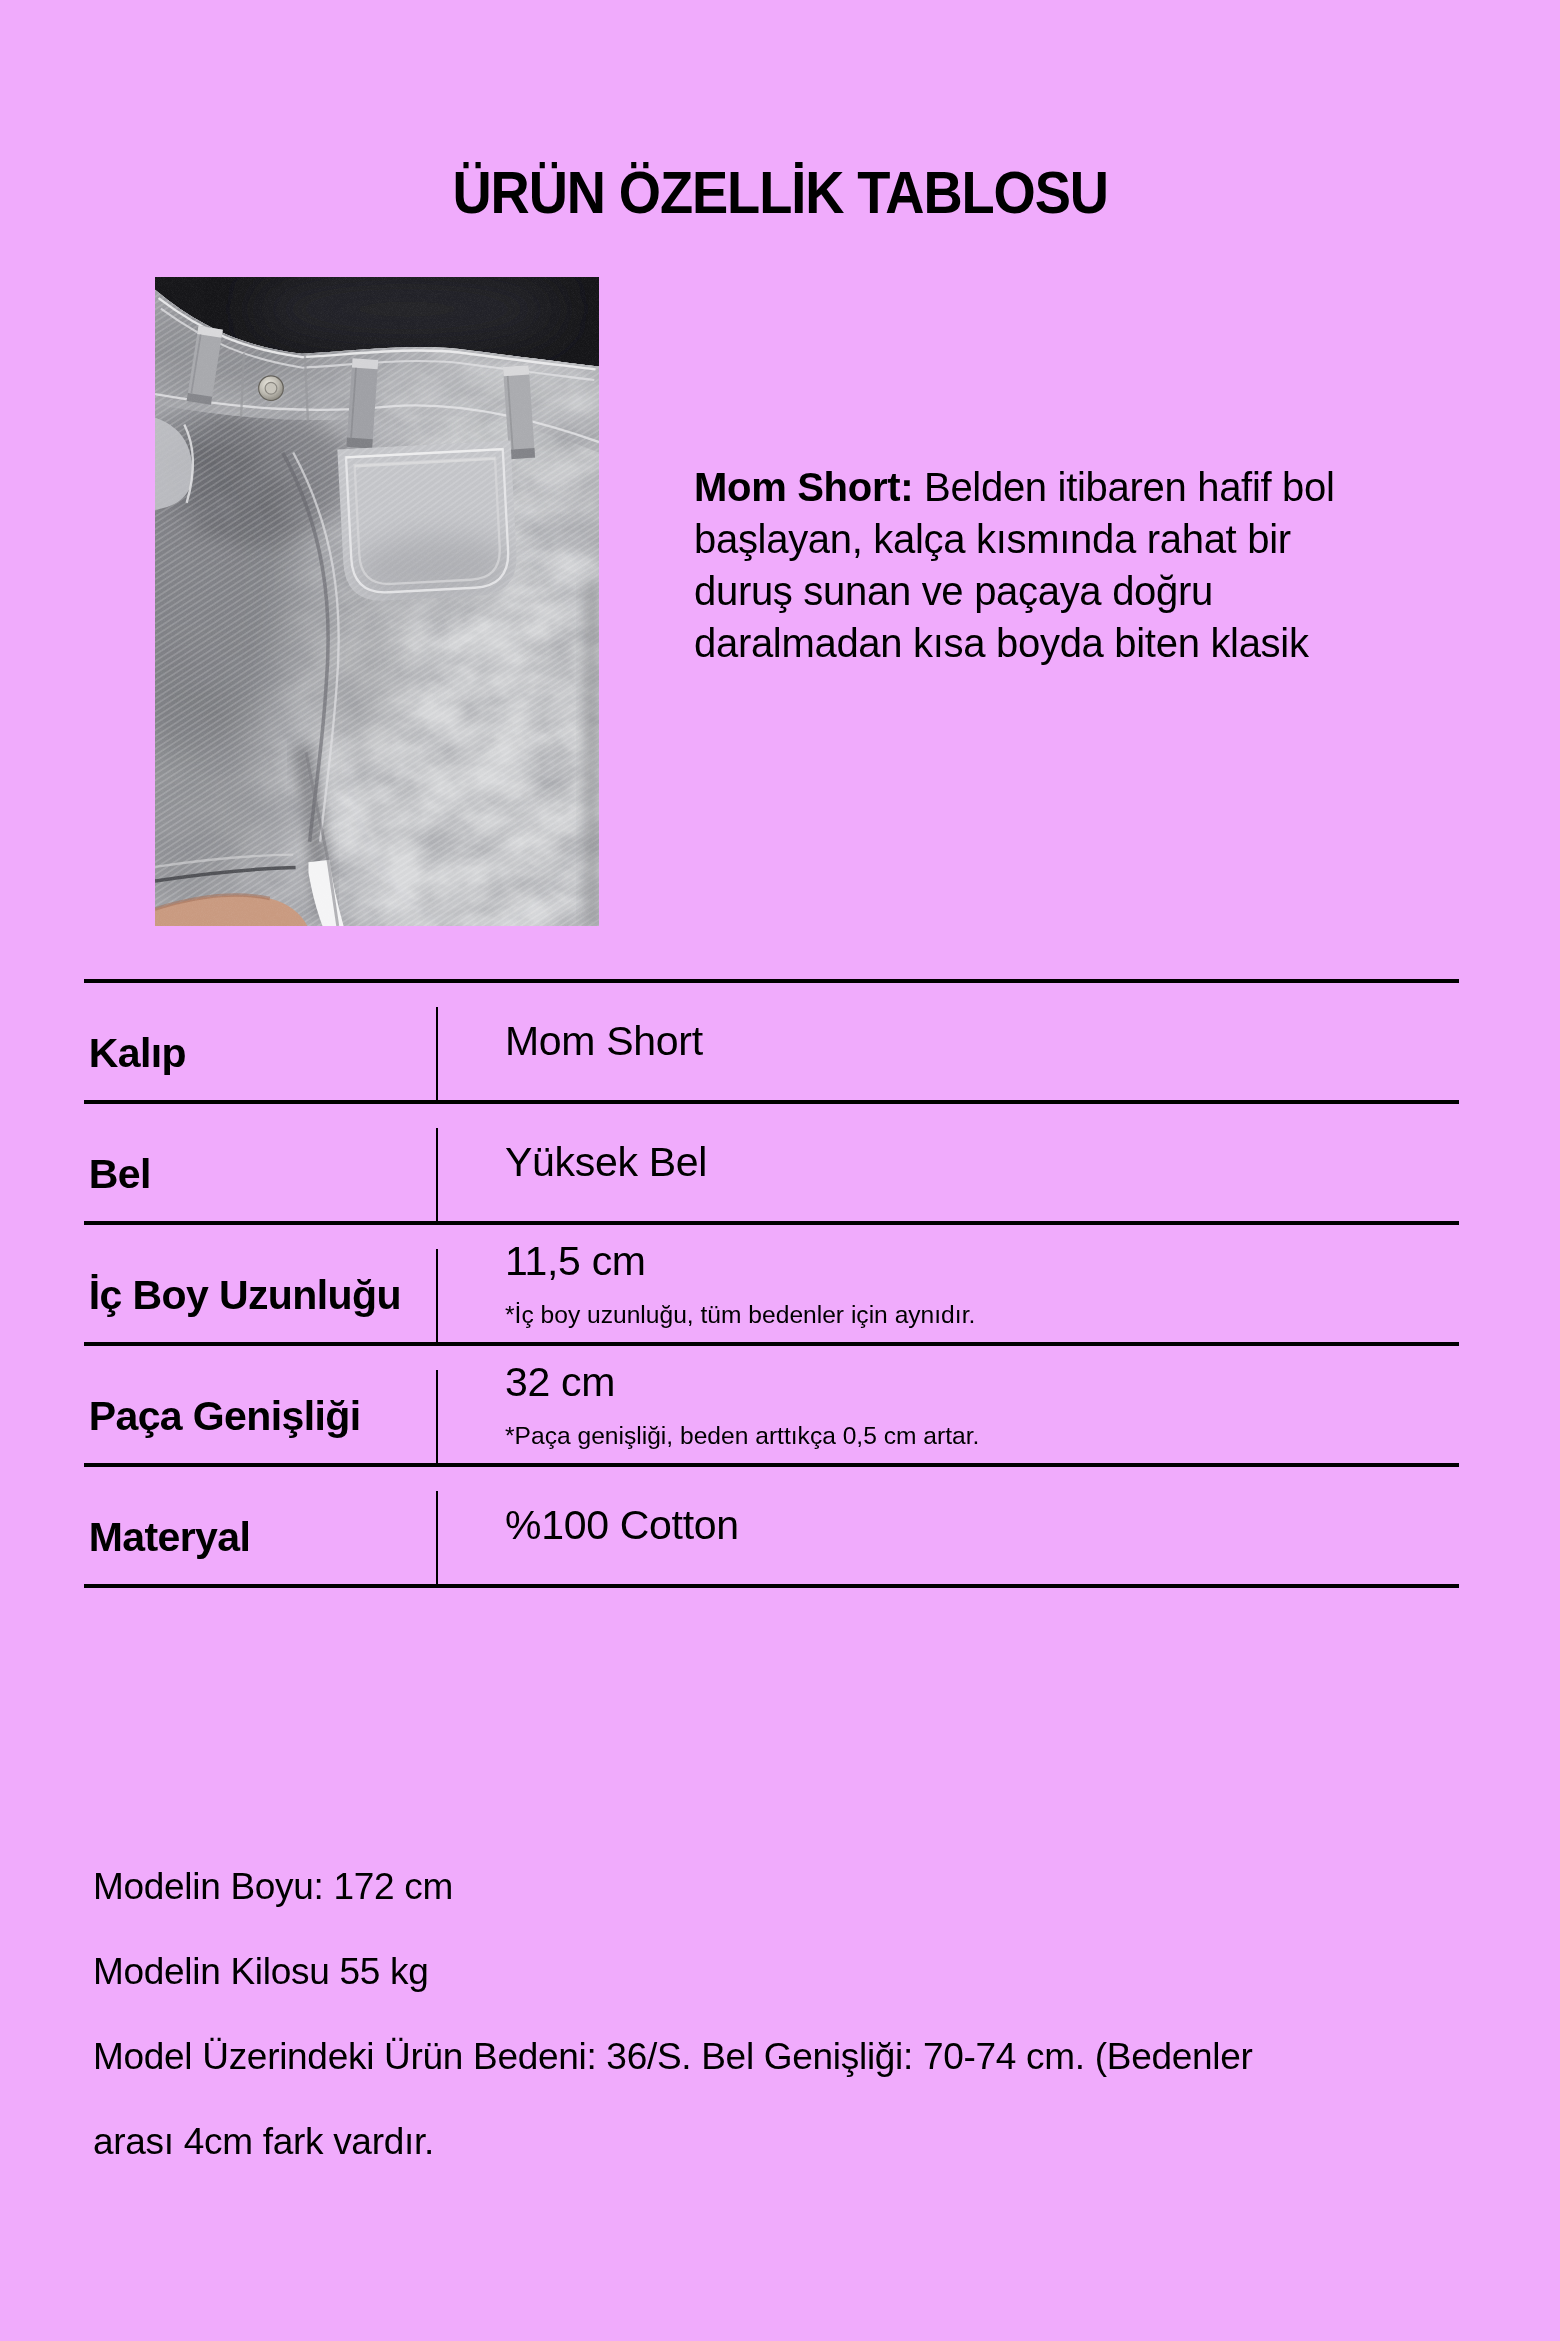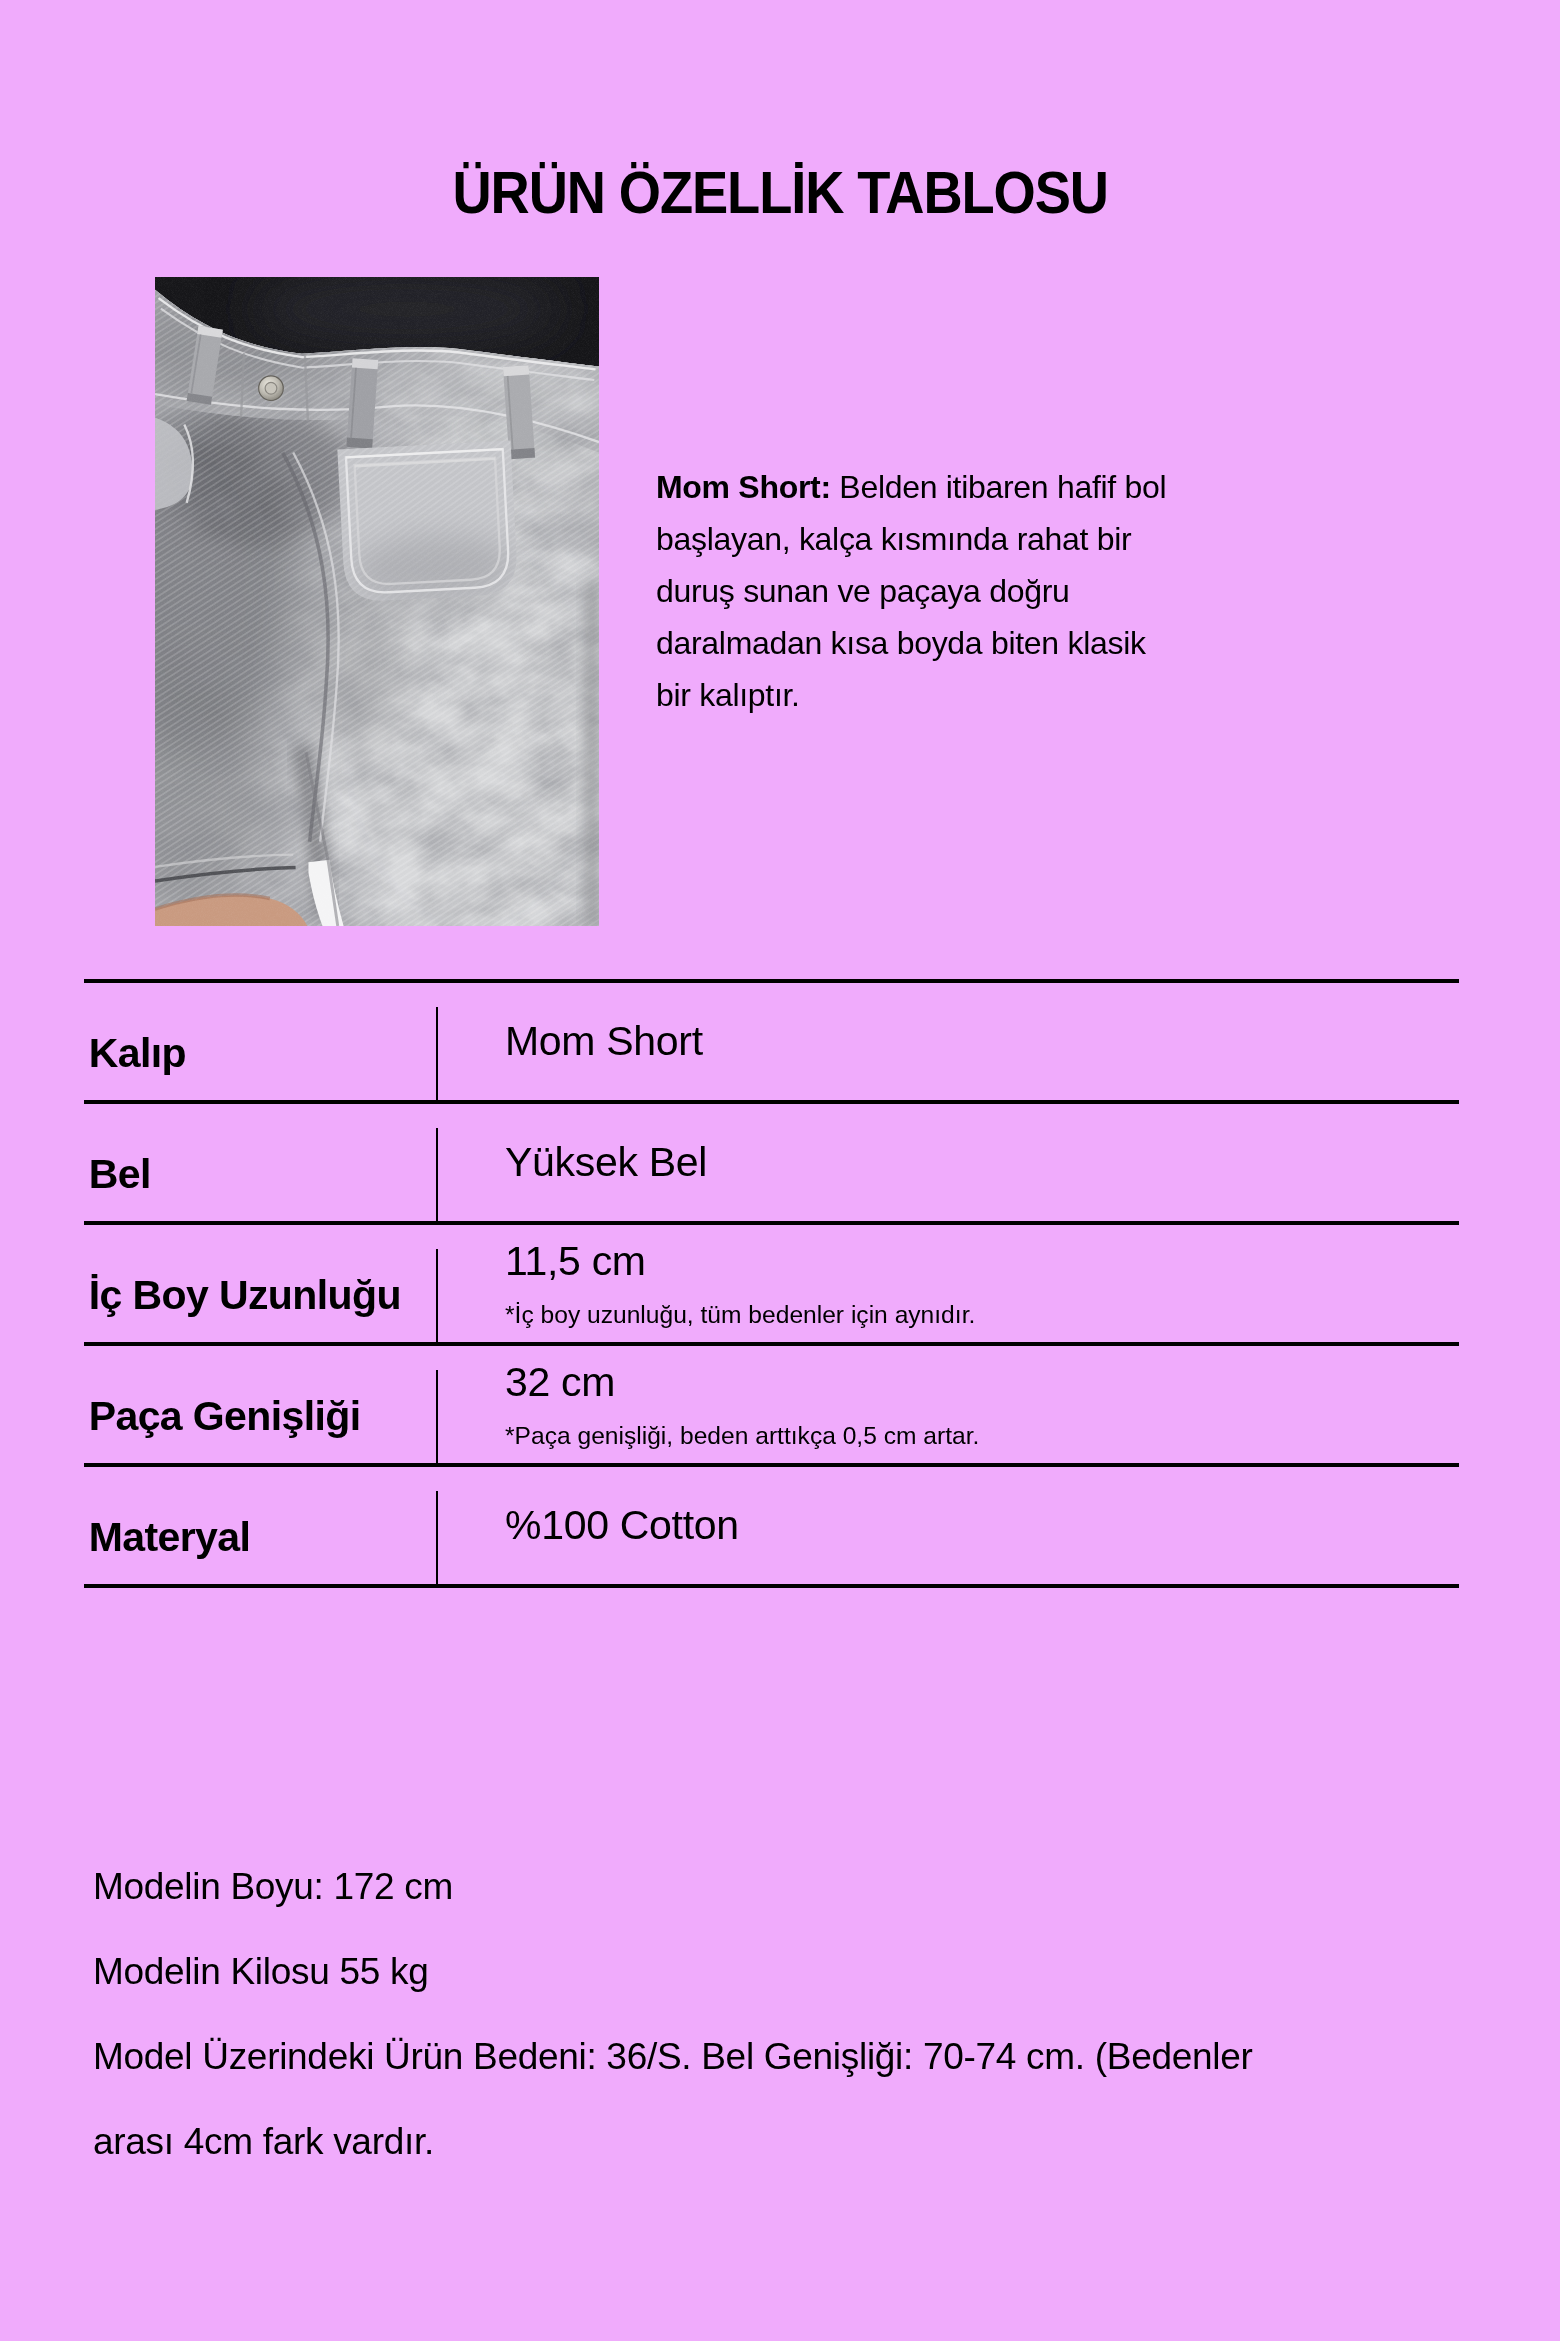--- a/index.html
+++ b/index.html
@@ -22,22 +22,22 @@
     transform:scaleX(0.92);transform-origin:center;
     white-space:nowrap;
   }
   
   .photo{
     position:absolute;left:155px;top:277px;width:444px;height:649px;
   }
   .photo svg{display:block;width:100%;height:100%;}
   
   .desc{
-    position:absolute;left:656px;top:461px;width:820px;
-    font-size:32px;line-height:52px;letter-spacing:-0.3px;
+    position:absolute;left:694px;top:461px;width:820px;
+    font-size:40px;line-height:52px;letter-spacing:-0.3px;
   }
   .desc .line{white-space:nowrap;}
   .desc .lead{font-weight:700;}
   
   .spec{
     position:absolute;left:84px;top:979px;width:1375px;
     border-top:4.1px solid #000;
   }
   .trow{
     display:flex;align-items:stretch;height:117px;
@@ -202,21 +202,20 @@
 
       <rect width="758" height="1109" filter="url(#grain)" opacity="0.16"></rect>
     </svg>
   </div>
 
   <div class="desc">
     <div class="line"><span class="lead">Mom Short:</span> <span>Belden itibaren hafif bol</span></div>
     <div class="line">başlayan, kalça kısmında rahat bir</div>
     <div class="line">duruş sunan ve paçaya doğru</div>
     <div class="line">daralmadan kısa boyda biten klasik</div>
-    <div class="line">bir kalıptır.</div>
   </div>
 
   <div class="spec">
     <div class="trow">
       <div class="tlabel">Kalıp</div>
       <div class="tvalue">
           <span>Mom Short</span>
         </div>
     </div>
     <div class="trow">

